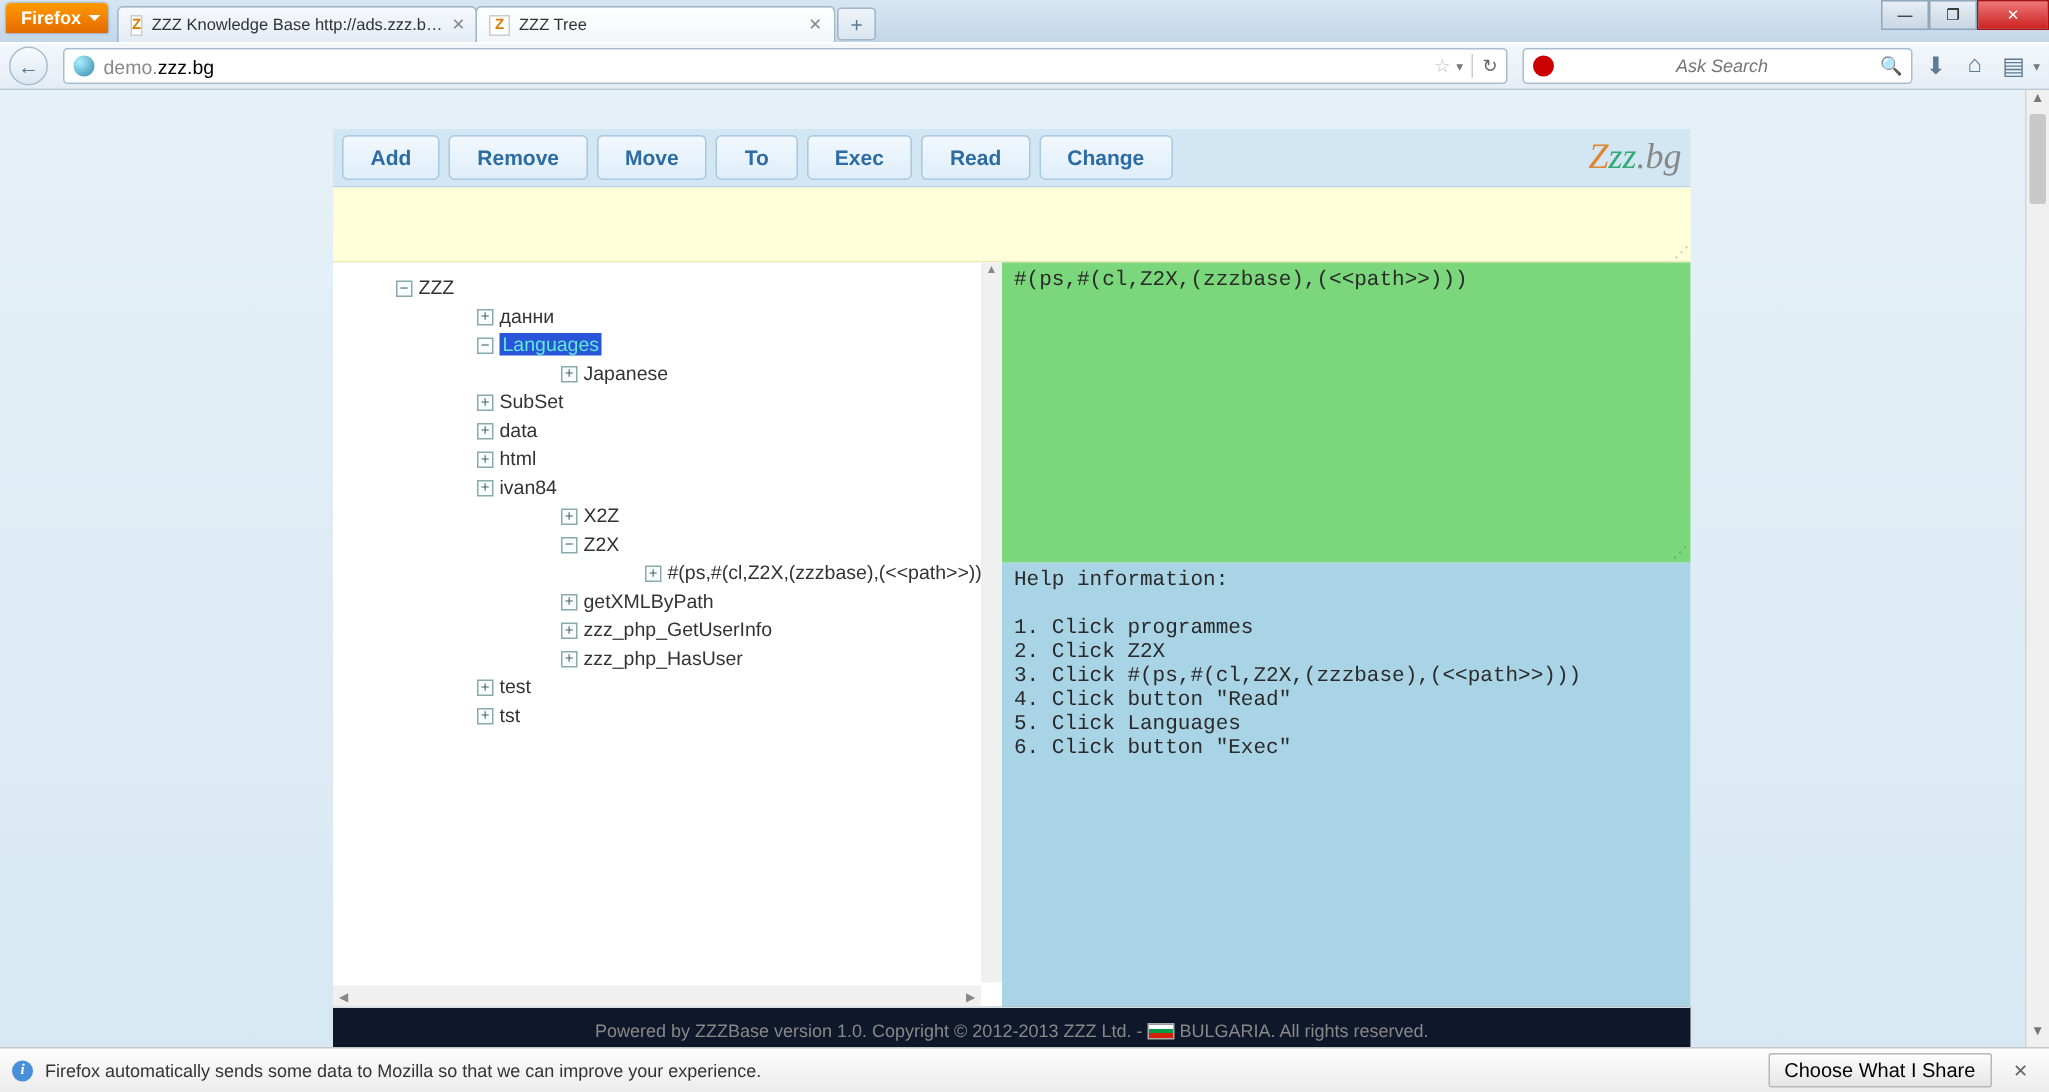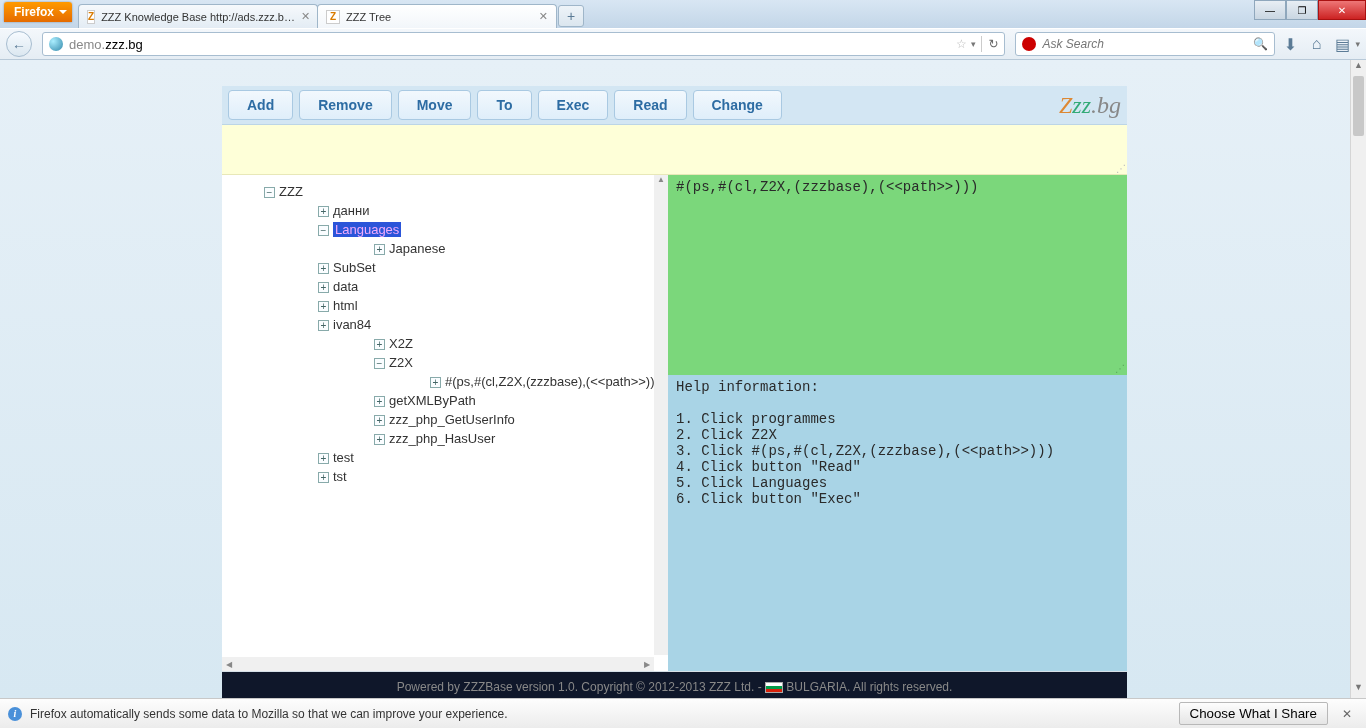--- a/index.html
+++ b/index.html
@@ -25,21 +25,21 @@
   .nav-back { width: 26px; height: 26px; border-radius: 50%; background: linear-gradient(to bottom, #f7fbff, #dbe7f0); border: 1px solid #a7bdd0; display: flex; align-items: center; justify-content: center; color: #5b7b96; font-size: 14px; }
   .urlbox { flex: 1; display: flex; align-items: center; background: #fff; border: 1px solid #a7bdd0; border-radius: 3px; height: 24px; padding: 0 6px; margin: 0 6px; }
   .urlbox .globe { width: 14px; height: 14px; border-radius: 50%; background: radial-gradient(circle at 30% 30%, #aef, #38a); margin-right: 6px; }
   .urlbox .url { flex: 1; color: #888; font-size: 13px; }
   .urlbox .url .dom { color: #000; }
   .urlbox .star { color: #bbb; margin: 0 6px; }
   .urlbox .divider { width: 1px; height: 16px; background: #ccc; margin: 0 6px; }
   .urlbox .reload { color: #666; }
   .searchbox { width: 260px; display: flex; align-items: center; background: #fff; border: 1px solid #a7bdd0; border-radius: 3px; height: 24px; padding: 0 6px; color: #888; }
   .searchbox .sicon { width: 14px; height: 14px; background: #c00; border-radius: 50%; margin-right: 6px; position: relative; }
-  .searchbox input { flex: 1; border: none; outline: none; font-size: 12px; font-style: italic; color: #888; background: transparent; }
+  .searchbox input { flex: 1; border: none; outline: none; font-size: 12px; font-style: italic; color: #888; background: transparent; text-align: center; }
   .searchbox .mag { color: #888; }
   .nav-icon { width: 22px; color: #5b7b96; font-size: 16px; text-align: center; }
   .nav-dd { font-size: 9px; color: #777; margin-left: -2px; }
 
   
   .viewport { position: absolute; top: 60px; left: 0; right: 0; bottom: 30px; background: linear-gradient(to bottom, #e6f0f7 0%, #d7e8f2 100%); overflow: hidden; }
   .page-scroll { position: absolute; right: 0; top: 0; bottom: 0; width: 16px; background: #f0f0f0; border-left: 1px solid #d5d5d5; }
   .page-scroll .thumb { position: absolute; left: 2px; right: 2px; top: 16px; height: 60px; background: #c8c8c8; border-radius: 2px; }
   .page-scroll .arr { position: absolute; left:0; right:0; height:16px; text-align:center; font-size:9px; color:#777; }
   .page-scroll .arr.top{top:0} .page-scroll .arr.bot{bottom:0}
@@ -65,21 +65,21 @@
   .tree-pane .tree-scroll-v { position:absolute; right:0; top:0; bottom:16px; width:14px; background:#f0f0f0; }
   .tree-pane .tree-scroll-v .arr{height:14px;text-align:center;font-size:8px;color:#888;}
   .tree-pane .tree-scroll-h { position:absolute; left:0; right:14px; bottom:0; height:14px; background:#f0f0f0; display:flex; align-items:center;}
   .tree-pane .tree-scroll-h .arr{width:14px;text-align:center;font-size:8px;color:#888;}
   .tree-pane .tree-scroll-h .track{flex:1;}
 
   .tree { padding: 8px 6px 6px 42px; line-height: 1.45; }
   .node { position: relative; }
   .expander { display: inline-block; width: 11px; height: 11px; border: 1px solid #8aa; text-align: center; line-height: 9px; font-size: 10px; color: #466; background: #fafdff; margin-right: 4px; vertical-align: middle; }
   .node-label { vertical-align: middle; }
-  .node-label.selected { background: #2b55d9; color: #f0abfc; padding: 0 2px; }
+  .node-label.selected { background: #2b55d9; color: #5eead4; padding: 0 2px; }
 
   
   .right-pane { flex: 1; display: flex; flex-direction: column; font-family: "Courier New", monospace; font-size: 14px; color: #2a2a2a; }
   .code-pane { background: #7bd77b; flex: 1; padding: 4px 8px; white-space: pre; position:relative; }
   .code-pane .resize-dots { position:absolute; right:2px; bottom:0; color:#5aa85a; font-size:10px; }
   .help-pane { background: #a9d4e6; height: 296px; padding: 4px 8px; white-space: pre-wrap; }
 
   .footer { background: #0f172a; padding: 8px; text-align: center; font-size: 12px; color: #888; border-top: 1px solid #d6e0e7; }
   .footer .flag { display: inline-block; width: 18px; height: 11px; background: linear-gradient(to bottom, #fff 33%, #009b48 33% 66%, #d7210a 66%); vertical-align: middle; border:1px solid #aaa; }
 

